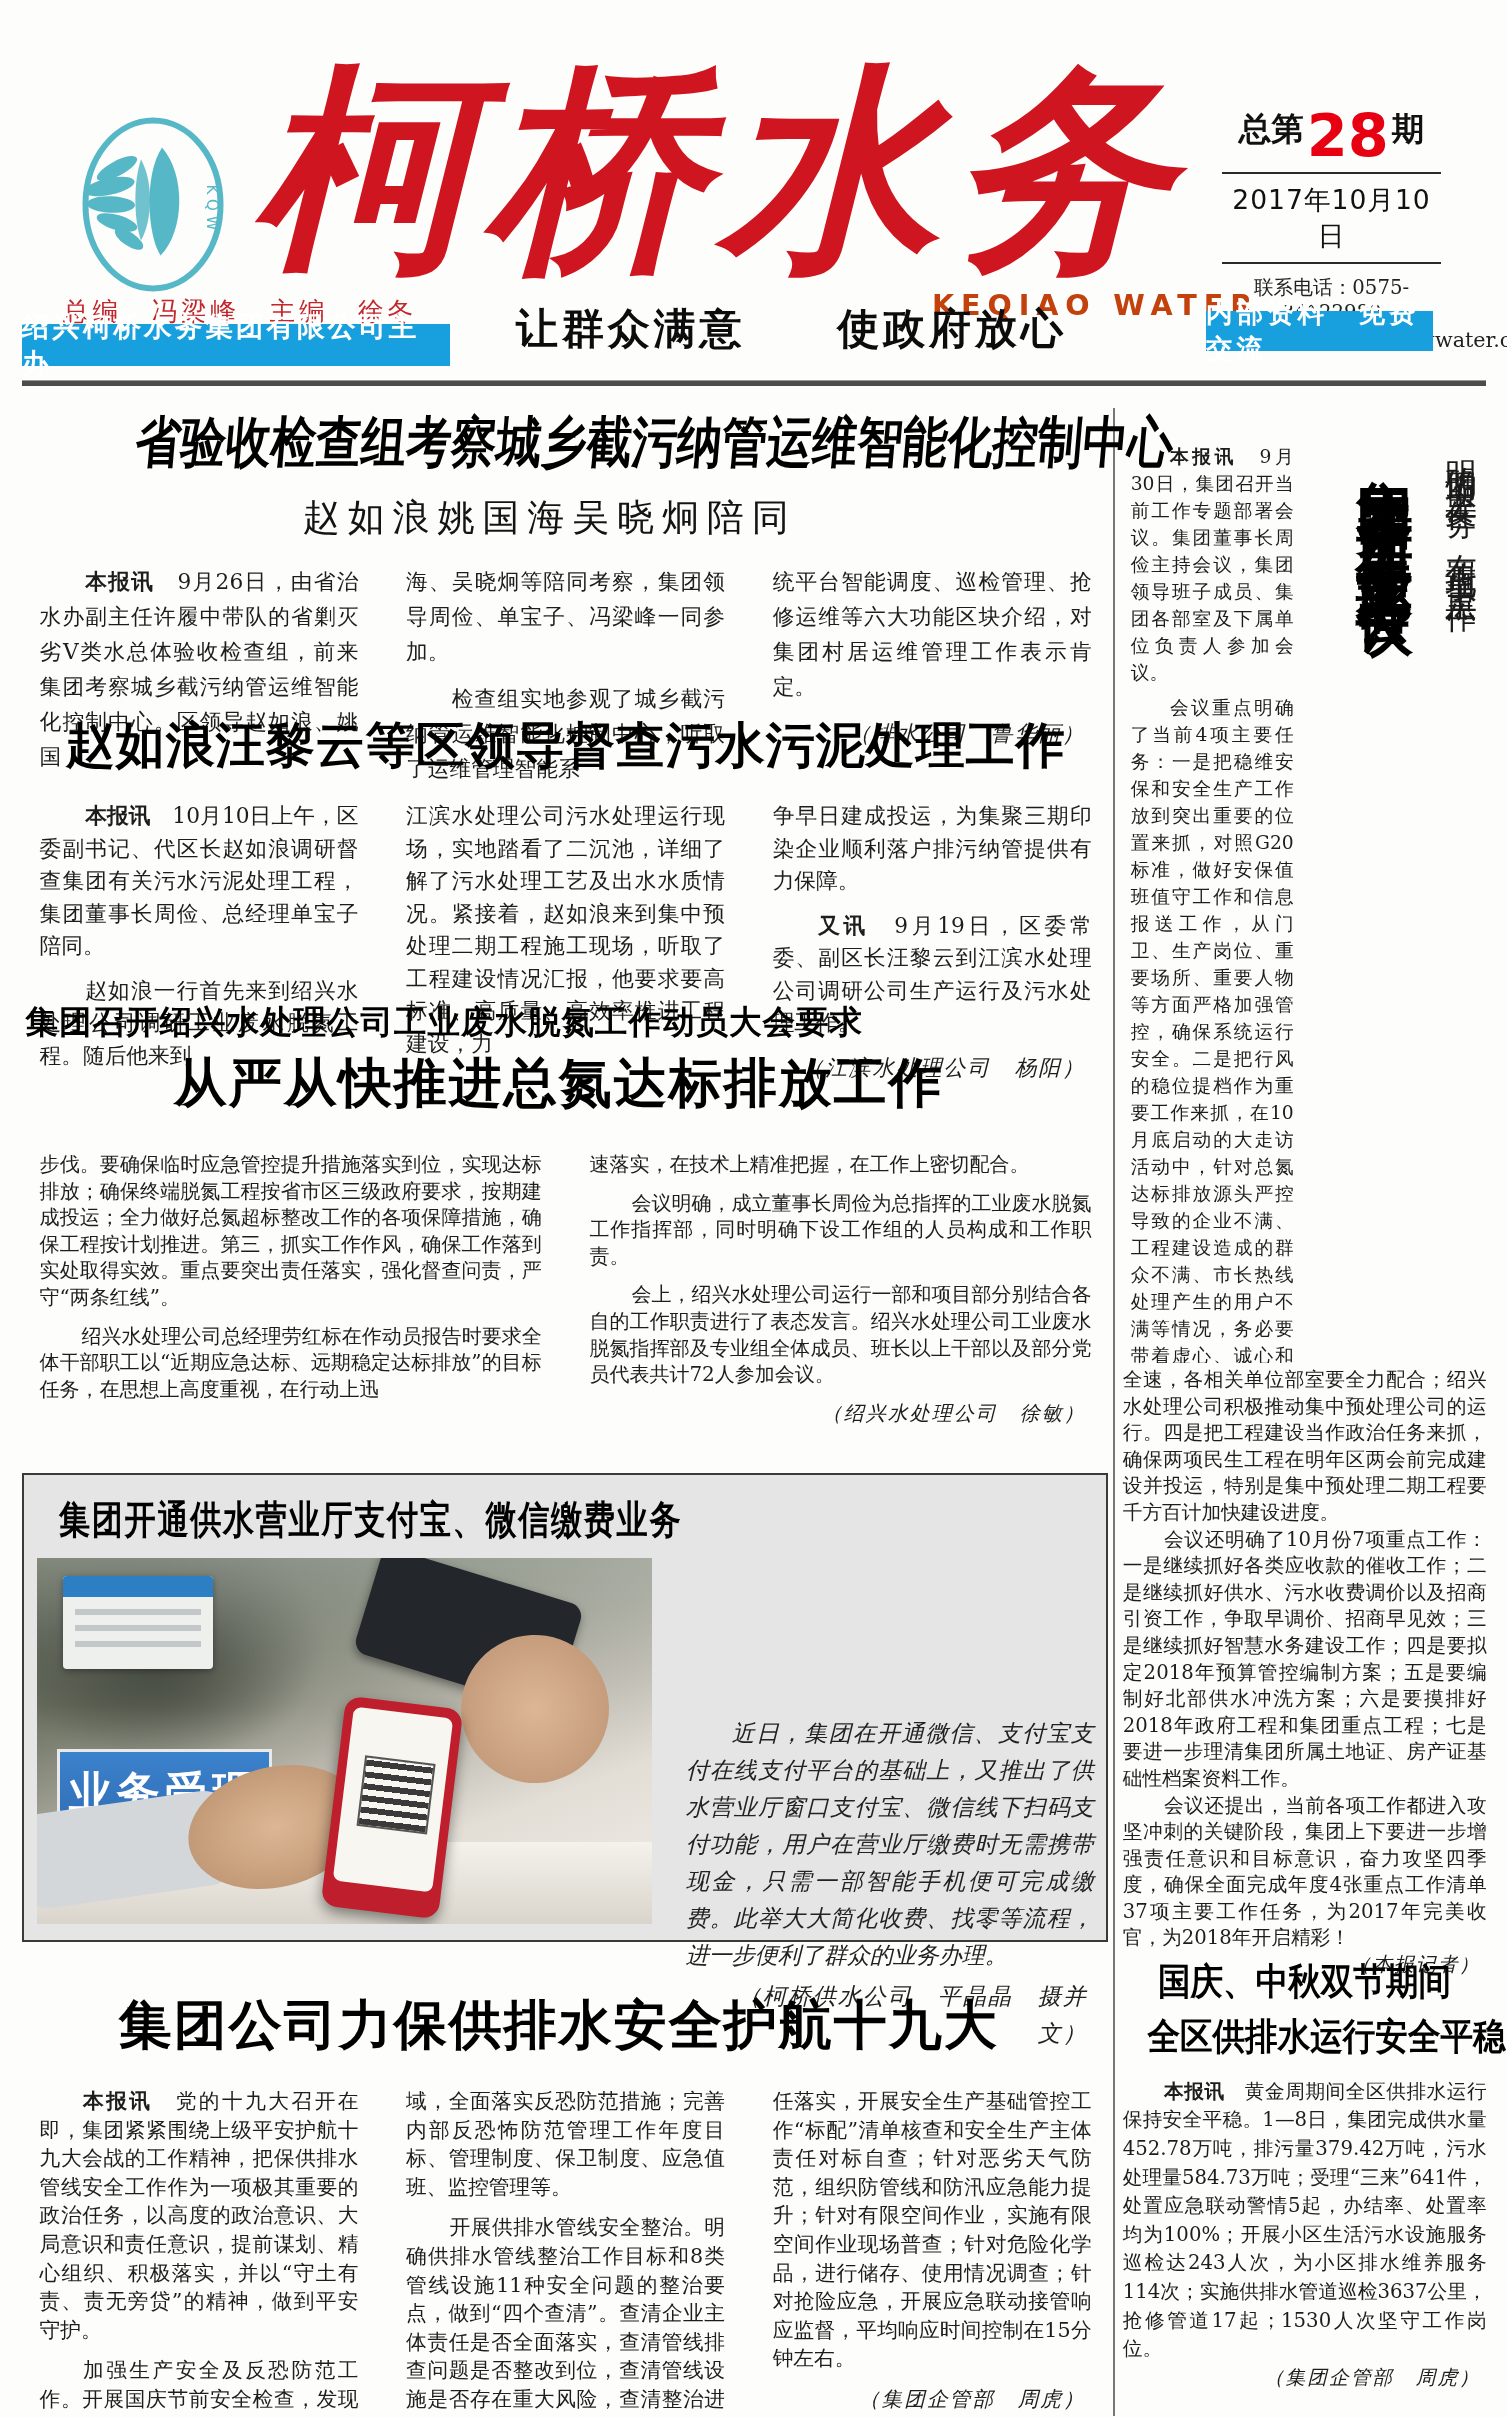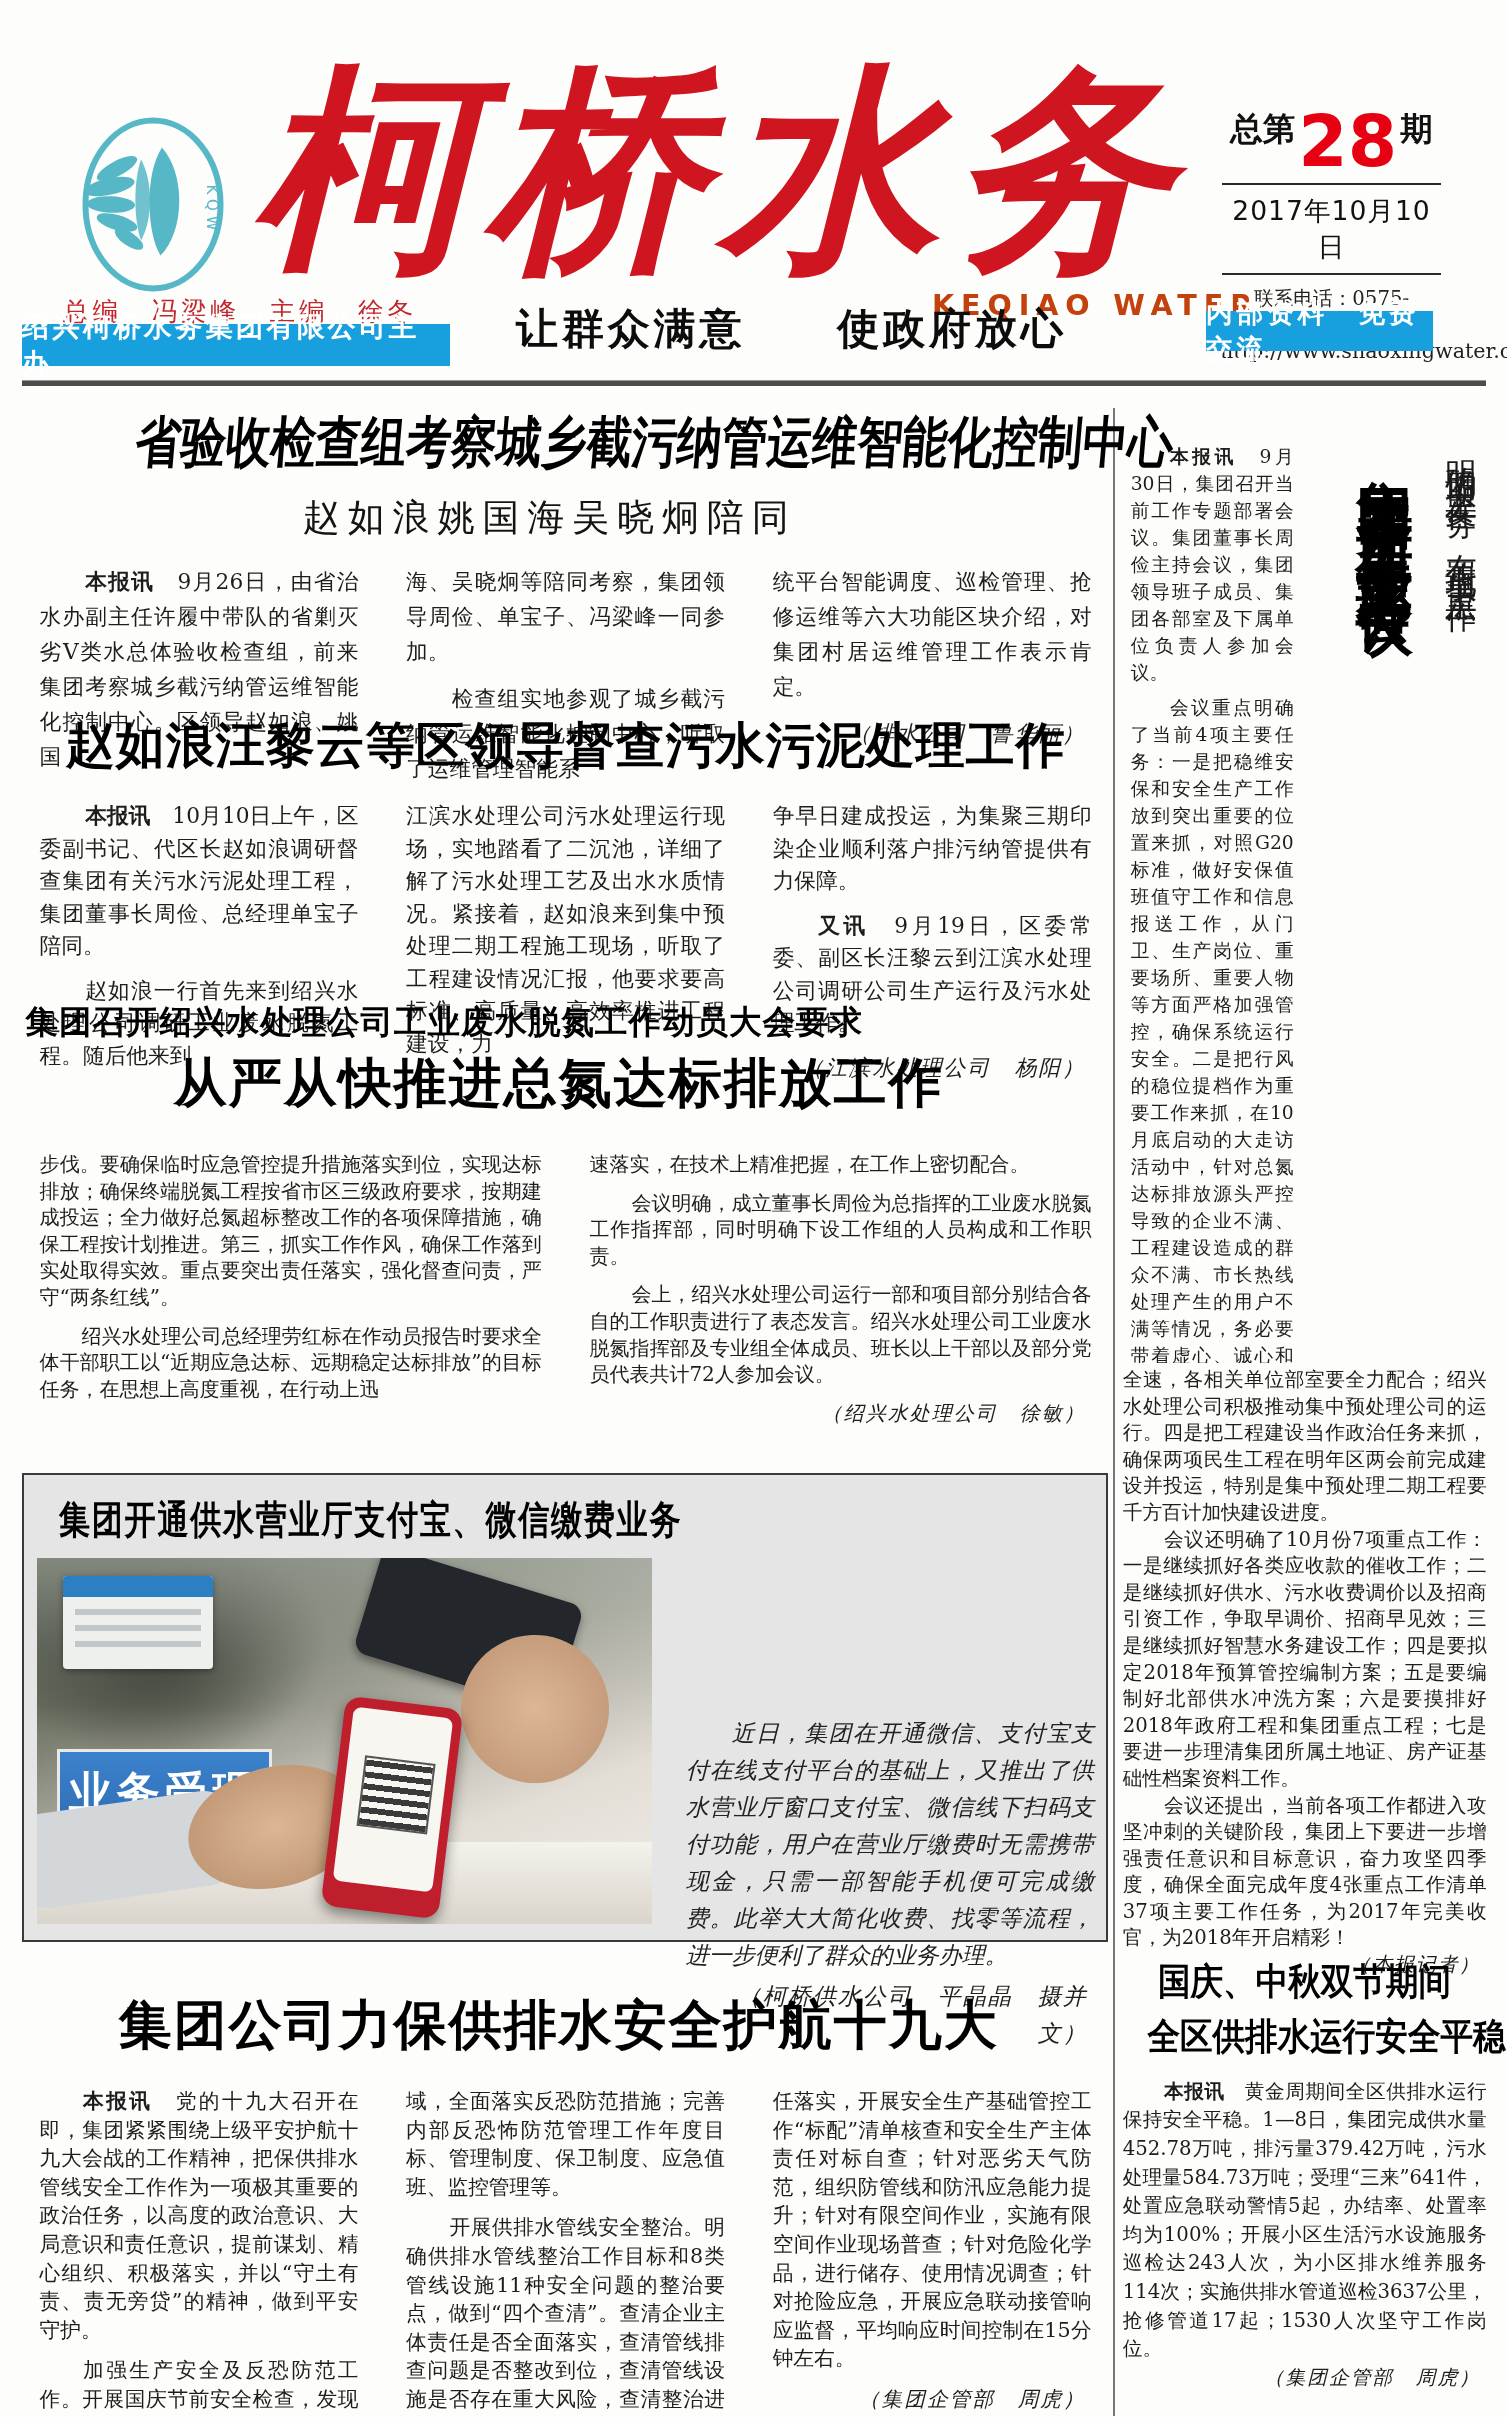--- a/index.html
+++ b/index.html
@@ -9,21 +9,21 @@
   .sans{font-family:"DejaVu Sans","Liberation Sans",sans-serif;}
 
   
   .logo{left:75px;top:114px;width:150px;height:181px;}
   .title-cn{left:254px;top:33px;width:946px;height:272px;display:flex;align-items:center;
             font-size:219px;line-height:1;font-weight:bold;font-style:italic;color:#ce1520;
             letter-spacing:13.8px;white-space:nowrap;}
   .issue{left:1220px;top:108px;width:223px;text-align:center;}
   .issue-top{display:flex;justify-content:center;align-items:flex-start;font-weight:bold;}
   .issue-pre,.issue-suf{font-size:32.5px;color:#111;}
-  .issue-num{font-size:71px;color:#e60012;line-height:.95;padding:0 3px;}
+  .issue-num{font-size:59px;color:#e60012;line-height:.95;padding:0 3px;}
   .i-rule{border-top:2px solid #2a2a2a;margin:7.9px 2px;}
   .issue-date{font-size:26.6px;color:#111;letter-spacing:1px;}
   .issue-phone{font-size:19.7px;margin-top:9.9px;color:#222;}
   .issue-url{font-size:20.7px;margin-top:3.9px;color:#222;}
   .credits{left:63px;top:294px;font-size:25.6px;color:#c1272d;letter-spacing:3.9px;}
   .keqiao{left:932px;top:288px;font-size:28.6px;font-weight:bold;letter-spacing:6.9px;color:#c2410c;}
   .blue-box{background:#18a0de;color:#fff;font-weight:bold;display:flex;align-items:center;justify-content:center;}
   .org-box{left:21.7px;top:324px;width:428px;height:42px;font-size:27.6px;letter-spacing:3px;}
   .slogan{left:516px;top:301px;width:617px;font-size:42px;font-weight:bold;letter-spacing:3.9px;color:#0c0c0c;white-space:nowrap;}
   .free-box{left:1206px;top:311px;width:227px;height:40px;font-size:26.6px;letter-spacing:3.9px;}

